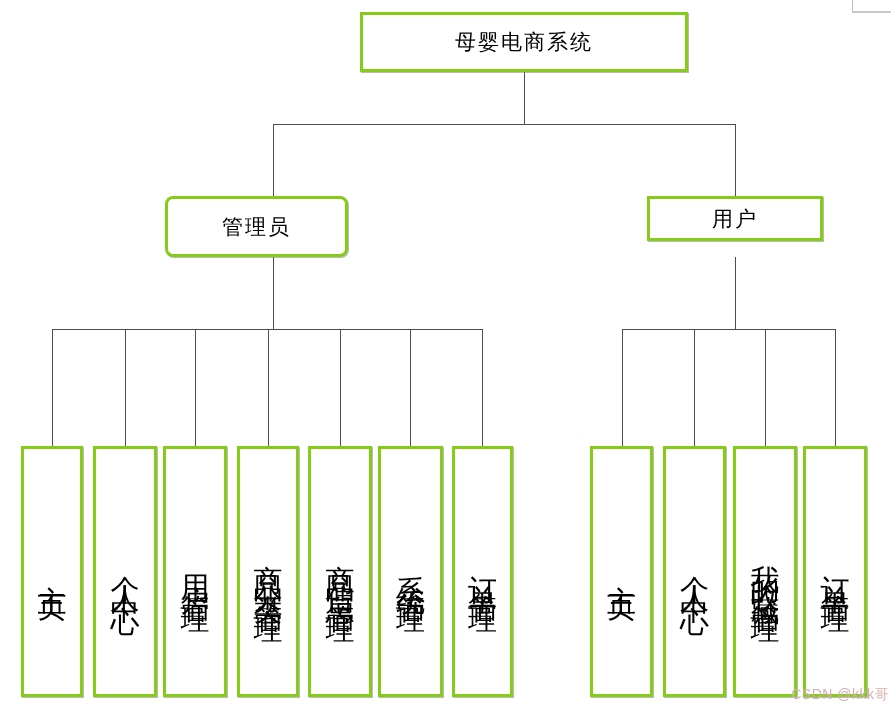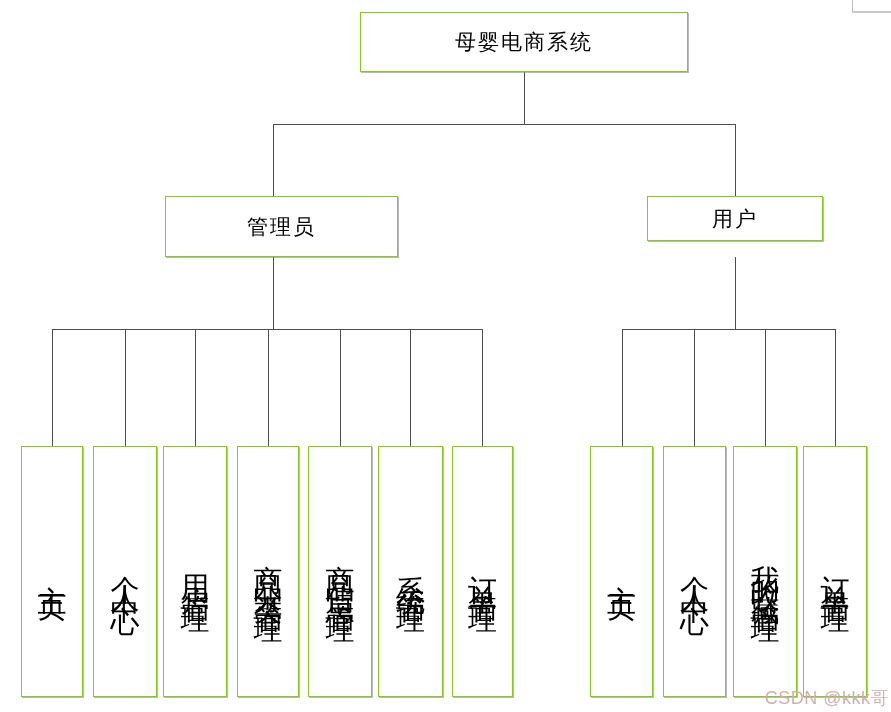--- a/index.html
+++ b/index.html
@@ -20,21 +20,21 @@
     position: absolute;
     background: #4d4d4d;
   }
   .hline { height: 1px; }
   .vline { width: 1px; }
 
   
   .node {
     position: absolute;
     box-sizing: border-box;
-    border: 1px solid #84cc16;
+    border: 3px solid #84cc16;
     background: #ffffff;
     display: flex;
     align-items: center;
     justify-content: center;
     color: #000000;
     box-shadow: 1px 1px 0 rgba(130,130,130,0.55);
   }
   .node-h {
     font-size: 21px;
     letter-spacing: 2px;
@@ -58,21 +58,21 @@
     position: absolute;
     left: 852px; top: 11px; width: 39px; height: 2px;
     background: #c8c8c8;
   }
 
   
   .watermark {
     position: absolute;
     right: 2px;
     top: 686px;
-    font-size: 18px;
+    font-size: 14px;
     color: #d2afaf;
     letter-spacing: 0.5px;
     white-space: nowrap;
   }
 </style>
 </head>
 <body>
 
 <div class="canvas">
 
@@ -95,21 +95,21 @@
   <div class="hline" style="left:622px; top:329px; width:213px;"></div>
   <div class="vline" style="left:622px; top:329px; height:117px;"></div>
   <div class="vline" style="left:694px; top:329px; height:117px;"></div>
   <div class="vline" style="left:765px; top:329px; height:117px;"></div>
   <div class="vline" style="left:835px; top:329px; height:117px;"></div>
 
   <div class="node node-h" style="left:360px; top:12px; width:328px; height:60px;">
     <span>母婴电商系统</span>
   </div>
 
-  <div class="node node-h" style="left:165px; top:196px; width:233px; height:61px;">
+  <div class="node node-h" style="left:165px; top:196px; width:183px; height:61px;border-radius:8px;">
     <span>管理员</span>
   </div>
   <div class="node node-h" style="left:647px; top:196px; width:176px; height:45px;">
     <span>用户</span>
   </div>
 
   <div class="node node-v" style="left:21px;  top:446px; width:62px; height:251px;">
     <span class="vtext">主页</span>
   </div>
   <div class="node node-v" style="left:93px;  top:446px; width:64px; height:251px;">

